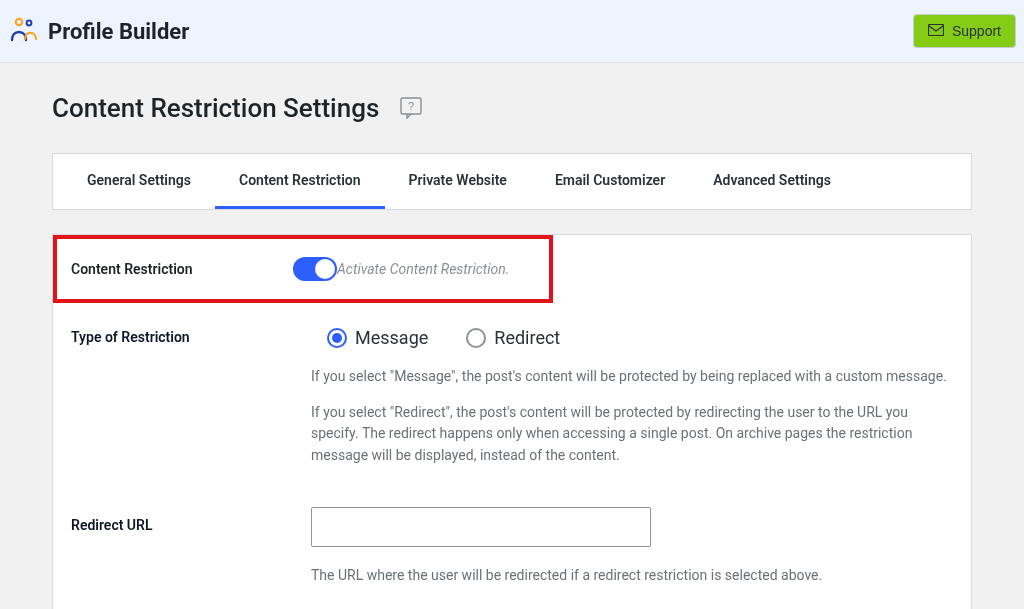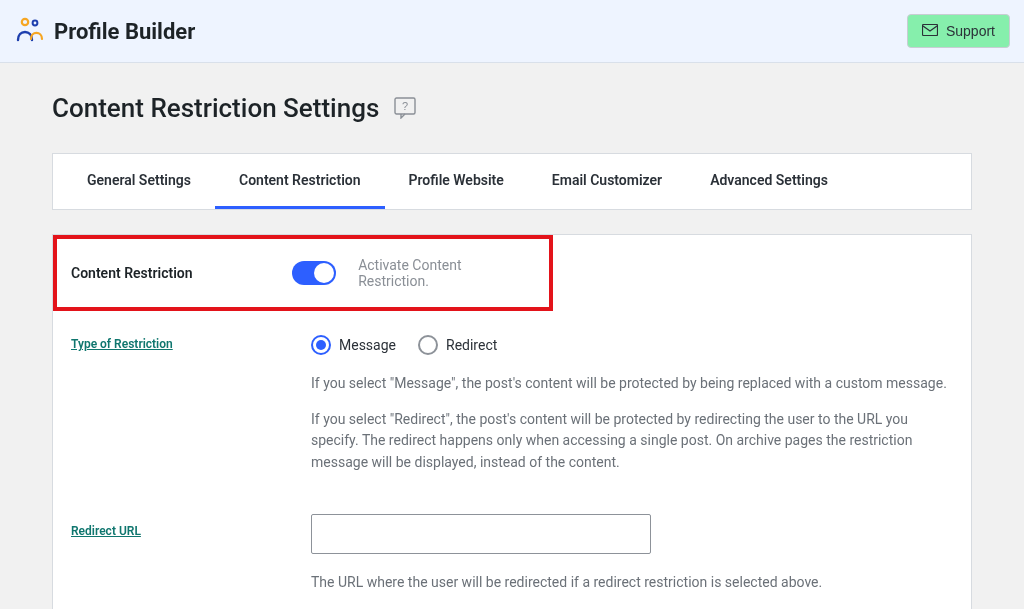--- a/index.html
+++ b/index.html
@@ -11,60 +11,60 @@
     height: 609px;
     overflow: hidden;
   }
   
   .topbar {
     display: flex;
     align-items: center;
     justify-content: space-between;
     background: #eef4ff;
     border-bottom: 1px solid #d9e0ea;
-    padding: 14px 14px;
+    padding: 14px 8px;
   }
   .brand {
     display: flex;
     align-items: center;
     gap: 10px;
   }
   .brand-title {
     font-size: 22px;
     font-weight: 700;
     color: #1d2327;
   }
   .top-actions {
     display: flex;
     gap: 12px;
   }
   .top-btn {
     display: flex;
     align-items: center;
     gap: 8px;
-    background: #86efac;
+    background: #84cc16;
     border: 1px solid #c8cdd3;
     border-radius: 4px;
     padding: 8px 14px;
     font-size: 14px;
     color: #2b3138;
     cursor: pointer;
   }
   .icon {
     display: inline-flex;
   }
 
   
   .page {
     padding: 30px 52px 0 52px;
   }
   .page-title-row {
     display: flex;
     align-items: center;
-    gap: 14px;
+    gap: 20px;
     margin-bottom: 30px;
     text-align: center;
   }
   .page-title {
     font-size: 26px;
     font-weight: 500;
     color: #1d2327;
   }
   .help-badge {
     width: 24px; height: 24px;
@@ -101,25 +101,24 @@
     padding-bottom:20px;
   }
   .row {
     display:flex;
     align-items:flex-start;
     padding:24px 18px 10px 18px;
     gap:0;
   }
   .row-label {
     width:240px;
-    font-size:12px;
+    font-size:14px;
     font-weight:600;
-    color:#0f766e;
+    color:#0f172a;
     padding-top:2px;
-    text-decoration:underline;
   }
   .row-control {
     flex:1;
   }
   .highlight-box {
     border:4px solid #e3131a;
     padding:18px 14px;
     margin:0;
     display:flex;
     align-items:center;
@@ -141,29 +140,29 @@
   }
   .toggle::after {
     content:"";
     position:absolute;
     right:2px; top:2px;
     width:20px; height:20px;
     background:#fff;
     border-radius:50%;
   }
   .toggle + .toggle-label {
-    margin-left:22px;
     font-size:14px;
     color:#8a8f96;
+    font-style:italic;
   }
 
   .radio-group { display:flex; gap:22px; align-items:center; }
   .radio {
     display:flex; align-items:center; gap:8px;
-    font-size:14px; color:#2b3138; cursor:pointer;
+    font-size:18px; color:#2b3138; cursor:pointer;margin-left:16px;
   }
   .radio .circ {
     width:20px; height:20px; border-radius:50%;
     border:2px solid #8d9299;
     position:relative;
   }
   .radio.selected .circ {
     border-color:#2d5fff;
   }
   .radio.selected .circ::after {
@@ -227,21 +226,21 @@
         <rect x="1" y="1" width="20" height="16" rx="1.5" fill="none" stroke="#8a8f96" stroke-width="1.4"></rect>
         <path d="M7 17l0 4 4-4" fill="none" stroke="#8a8f96" stroke-width="1.4"></path>
         <text x="11" y="13" text-anchor="middle" font-size="11" fill="#8a8f96" font-family="Arial">?</text>
       </svg>
     </span>
   </div>
 
   <div class="tabs">
     <div class="tab">General Settings</div>
     <div class="tab active">Content Restriction</div>
-    <div class="tab">Profile Website</div>
+    <div class="tab">Private Website</div>
     <div class="tab">Email Customizer</div>
     <div class="tab">Advanced Settings</div>
   </div>
 
   <div class="card">
 
     <div style="padding:0 0 0 0;">
       <div class="highlight-box" style="margin:0;">
         <div class="highlight-inner-label">Content Restriction</div>
         <div class="toggle"></div>

